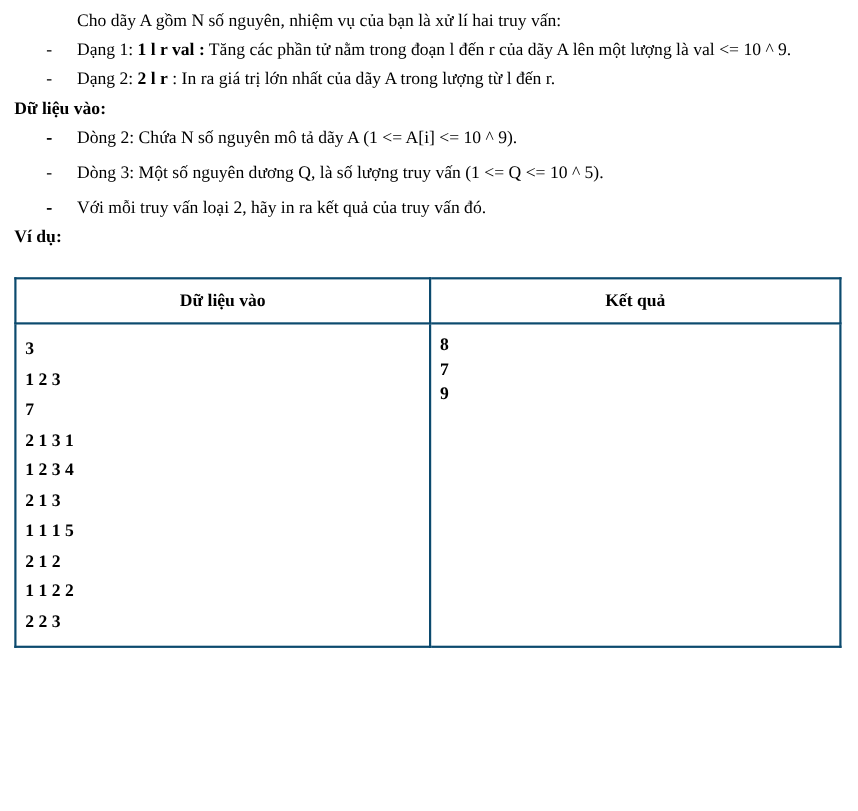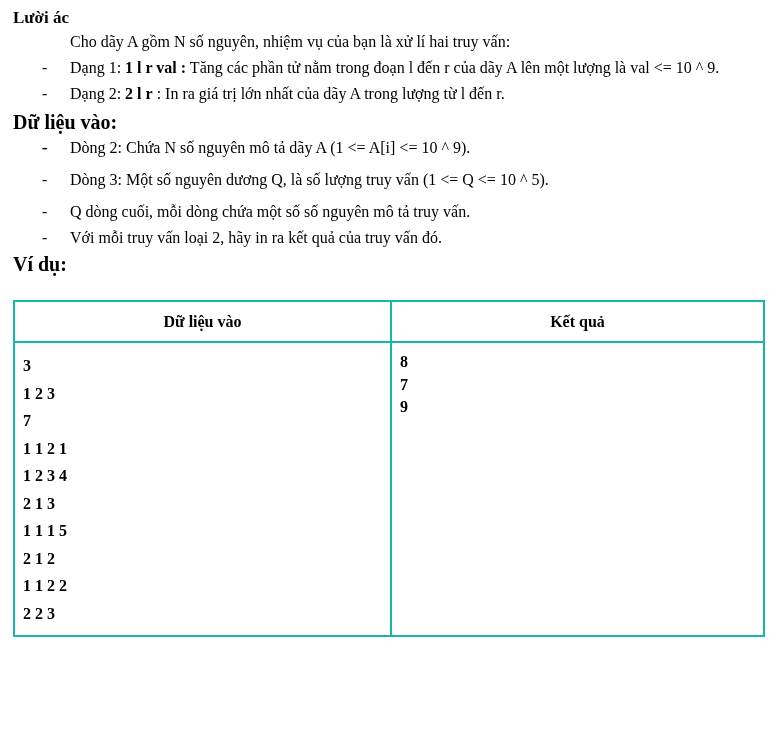--- a/index.html
+++ b/index.html
@@ -26,35 +26,35 @@
 
   .list-item { position: relative; padding-left: 57px; margin: 0; }
   .list-item .dash {
     position: absolute;
     left: 29px; top: 0;
   }
   .qt-item { padding-right: 22px; }
 
   .section-heading {
     font-weight: bold;
-    font-size: 20px;
+    font-size: 16px;
     margin: 2px 0 0 0;
   }
   .mt6 { margin-top: 6px; }
   .mt9 { margin-top: 9px; }
   .heading-example { margin-top: 0; }
 
   .example-table {
     border-collapse: collapse;
     margin-top: 23px;
     width: 752px;
     table-layout: fixed;
   }
   .example-table th, .example-table td {
-    border: 2px solid #14b8a6;
+    border: 2px solid #0c4a6e;
   }
   .example-table th {
     height: 41px;
     font-weight: bold;
     text-align: center;
     vertical-align: middle;
     padding: 0;
   }
   .col-input { width: 377px; }
   .example-table td {
@@ -64,21 +64,20 @@
   td.cell-input { padding: 9px 8px 8px 8px; }
   td.cell-input .tline { line-height: 27.5px; }
   td.cell-output { padding: 8px 8px 8px 8px; }
   td.cell-output .tline { line-height: 22.5px; }
 </style>
 </head>
 <body>
 
 <div class="doc">
 
-  <h1 class="title">Lười ác</h1>
 
   <p class="intro">Cho dãy A gồm N số nguyên, nhiệm vụ của bạn là xử lí hai truy vấn:</p>
 
   <div class="list-item qt-item">
     <span class="dash">-</span>
     <span>Dạng 1: </span><b>1 l r val :</b><span> Tăng các phần tử nằm trong đoạn l đến r của dãy A lên một lượng là val &lt;= 10 ^ 9.</span>
   </div>
 
   <div class="list-item qt-item">
     <span class="dash">-</span>
@@ -93,21 +92,20 @@
   <div class="list-item">
     <span class="dash">-</span>
     <span>Dòng 2: Chứa N số nguyên mô tả dãy A (1 &lt;= A[i] &lt;= 10 ^ 9).</span>
   </div>
   <div class="list-item mt6">
     <span class="dash">-</span>
     <span>Dòng 3: Một số nguyên dương Q, là số lượng truy vấn (1 &lt;= Q &lt;= 10 ^ 5).</span>
   </div>
   <div class="list-item mt6">
     <span class="dash">-</span>
-    <span>Q dòng cuối, mỗi dòng chứa một số số nguyên mô tả truy vấn.</span>
   </div>
 
 
   <div class="list-item">
     <span class="dash">-</span>
     <span>Với mỗi truy vấn loại 2, hãy in ra kết quả của truy vấn đó.</span>
   </div>
 
   <h2 class="section-heading heading-example">Ví dụ:</h2>
 
@@ -115,21 +113,21 @@
     <tbody>
         <tr>
       <th class="col-input">Dữ liệu vào</th>
       <th class="col-output">Kết quả</th>
     </tr>
     <tr>
       <td class="cell-input">
         <div class="tline">3</div>
         <div class="tline">1 2 3</div>
         <div class="tline">7</div>
-        <div class="tline">1 1 2 1</div>
+        <div class="tline">2 1 3 1</div>
         <div class="tline">1 2 3 4</div>
         <div class="tline">2 1 3</div>
         <div class="tline">1 1 1 5</div>
         <div class="tline">2 1 2</div>
         <div class="tline">1 1 2 2</div>
         <div class="tline">2 2 3</div>
       </td>
       <td class="cell-output">
         <div class="tline">8</div>
         <div class="tline">7</div>

